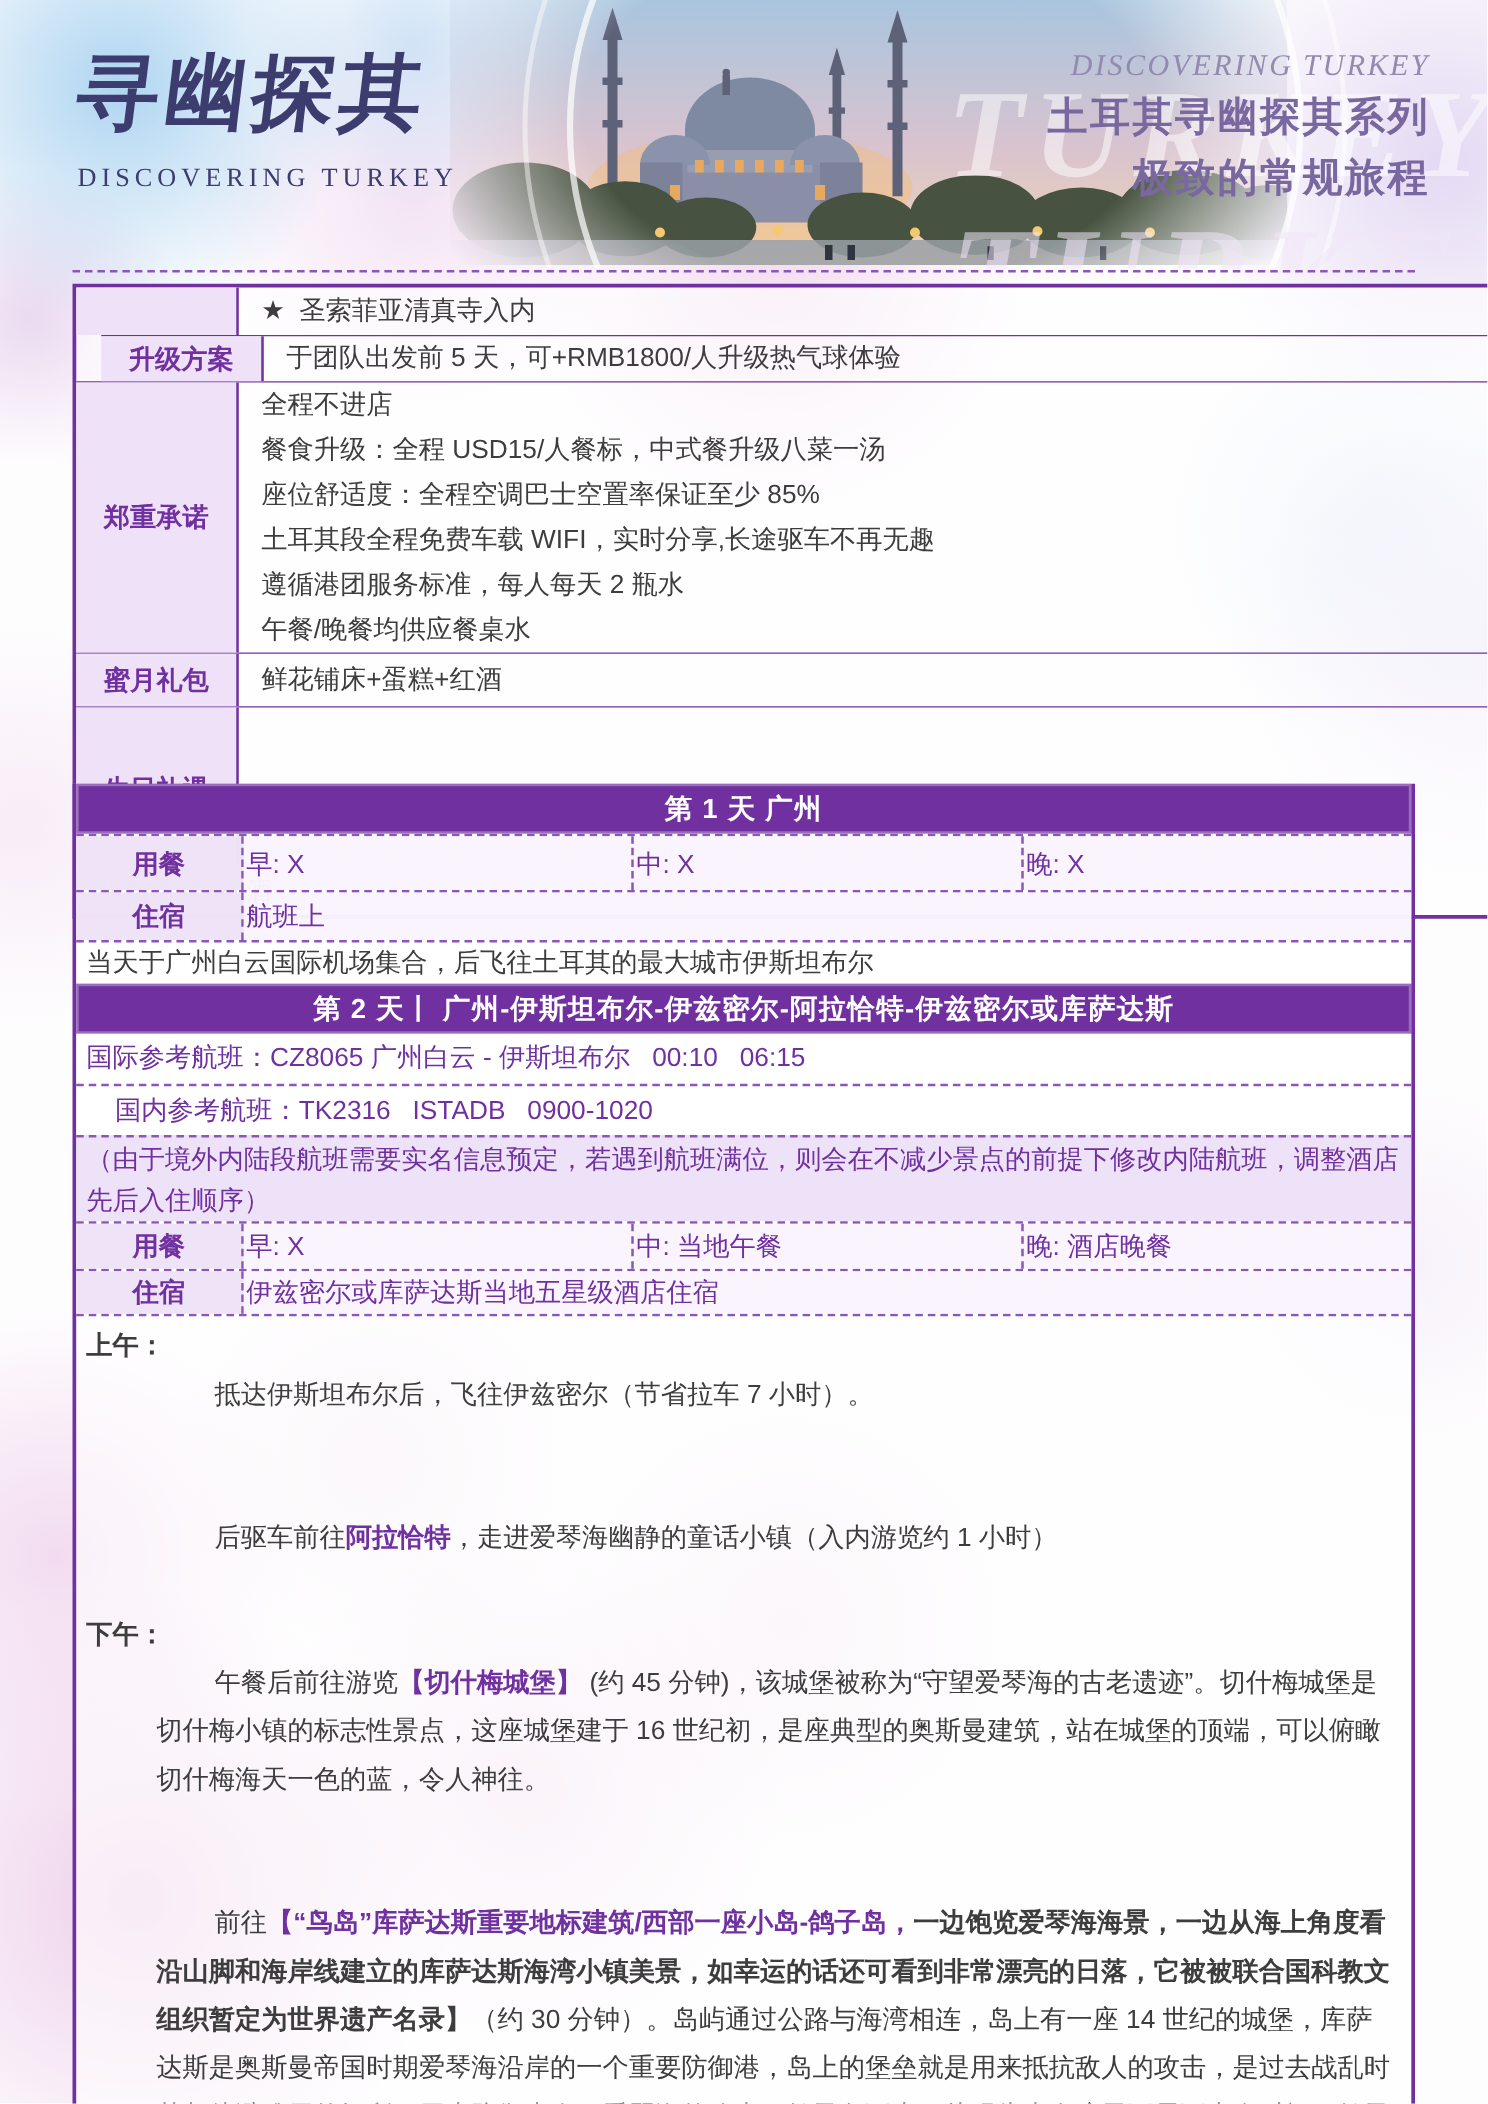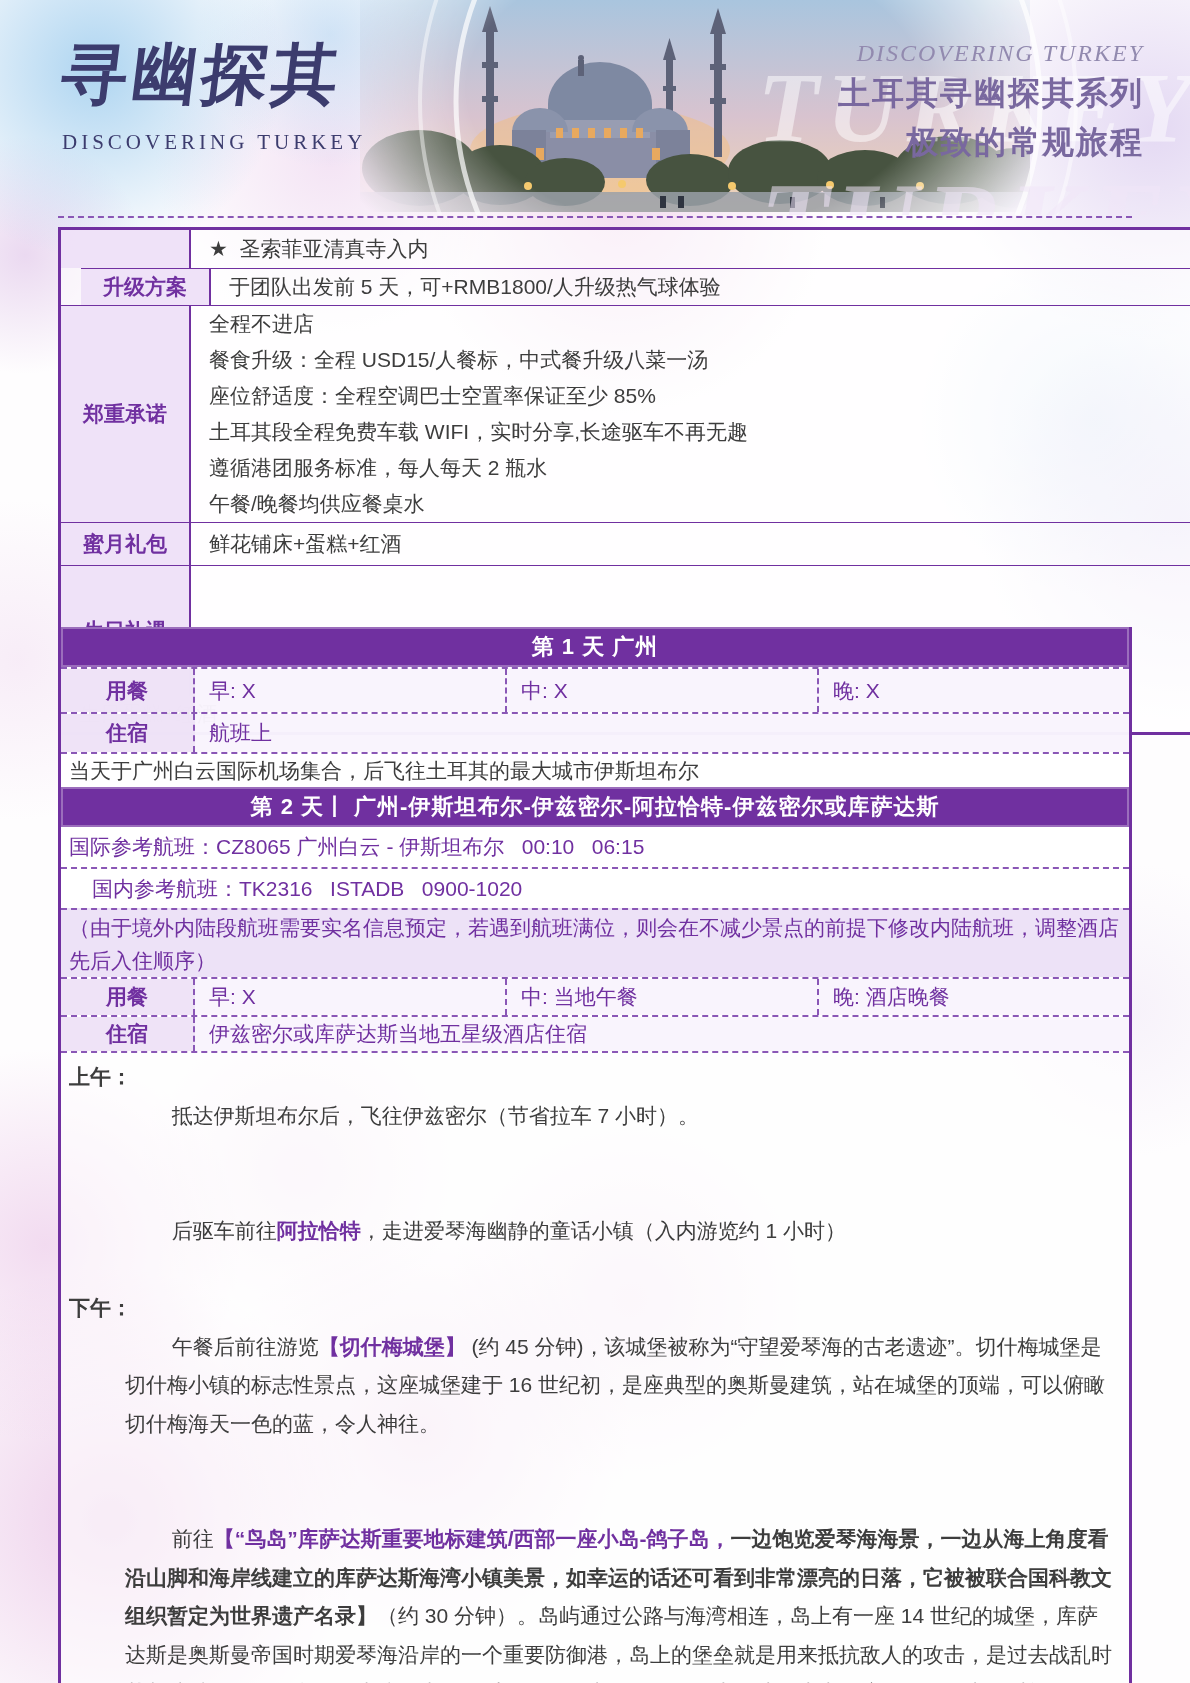--- a/index.html
+++ b/index.html
@@ -64,21 +64,21 @@
   
   .day-table { position:absolute; left:58px; top:627px; width:1074px; z-index:1;
                border-left:3px solid #7030A0; border-right:3px solid #7030A0; border-bottom:3px dashed #7b3fa8;
                background:rgba(255,255,255,.40); }
   .day-bar { height:40px; background:#7030A0; color:#fff; font-weight:bold; font-size:22px;
              display:flex; align-items:center; justify-content:center;
              box-shadow:inset 0 0 0 2px rgba(255,255,255,.30); letter-spacing:1px; }
   .dt-row { display:flex; border-top:2px dashed #8a57b6; background:rgba(255,255,255,.78); }
   .dt-label { width:134px; flex:0 0 134px; background:rgba(238,226,247,.95); border-right:2px dashed #8a57b6;
               display:flex; align-items:center; justify-content:center; font-weight:bold; font-size:21px; color:#7030A0; }
-  .dt-cell { flex:1; display:flex; align-items:center; padding-left:14px; font-size:21px; color:#7030A0;
+  .dt-cell { flex:1; display:flex; align-items:center; padding-left:2px; font-size:21px; color:#7030A0;
              background:rgba(247,241,252,.80); white-space:pre-wrap; }
   .dt-cell + .dt-cell { border-left:2px dashed #8a57b6; }
   .h45 { min-height:45px; } .h40 { min-height:40px; } .h38 { min-height:38px; } .h36 { min-height:36px; } .h34 { min-height:34px; }
   .full-row { display:block; padding:0 10px 0 8px; font-size:21px; }
   .desc-row { color:#3d3d3d; line-height:33px; background:rgba(255,255,255,.80); display:flex; align-items:center; }
   .flight-row { color:#7030A0; line-height:39px; background:rgba(255,255,255,.80); white-space:pre-wrap; }
   .note-row { color:#7030A0; line-height:33px; background:rgba(236,224,246,.92); padding-top:1px; }
 
   .body-block { border-top:2px dashed #8a57b6; background:rgba(255,255,255,.35);
                 padding:5px 12px 4px 64px; min-height:424px; font-size:21px; color:#3d3d3d; }

